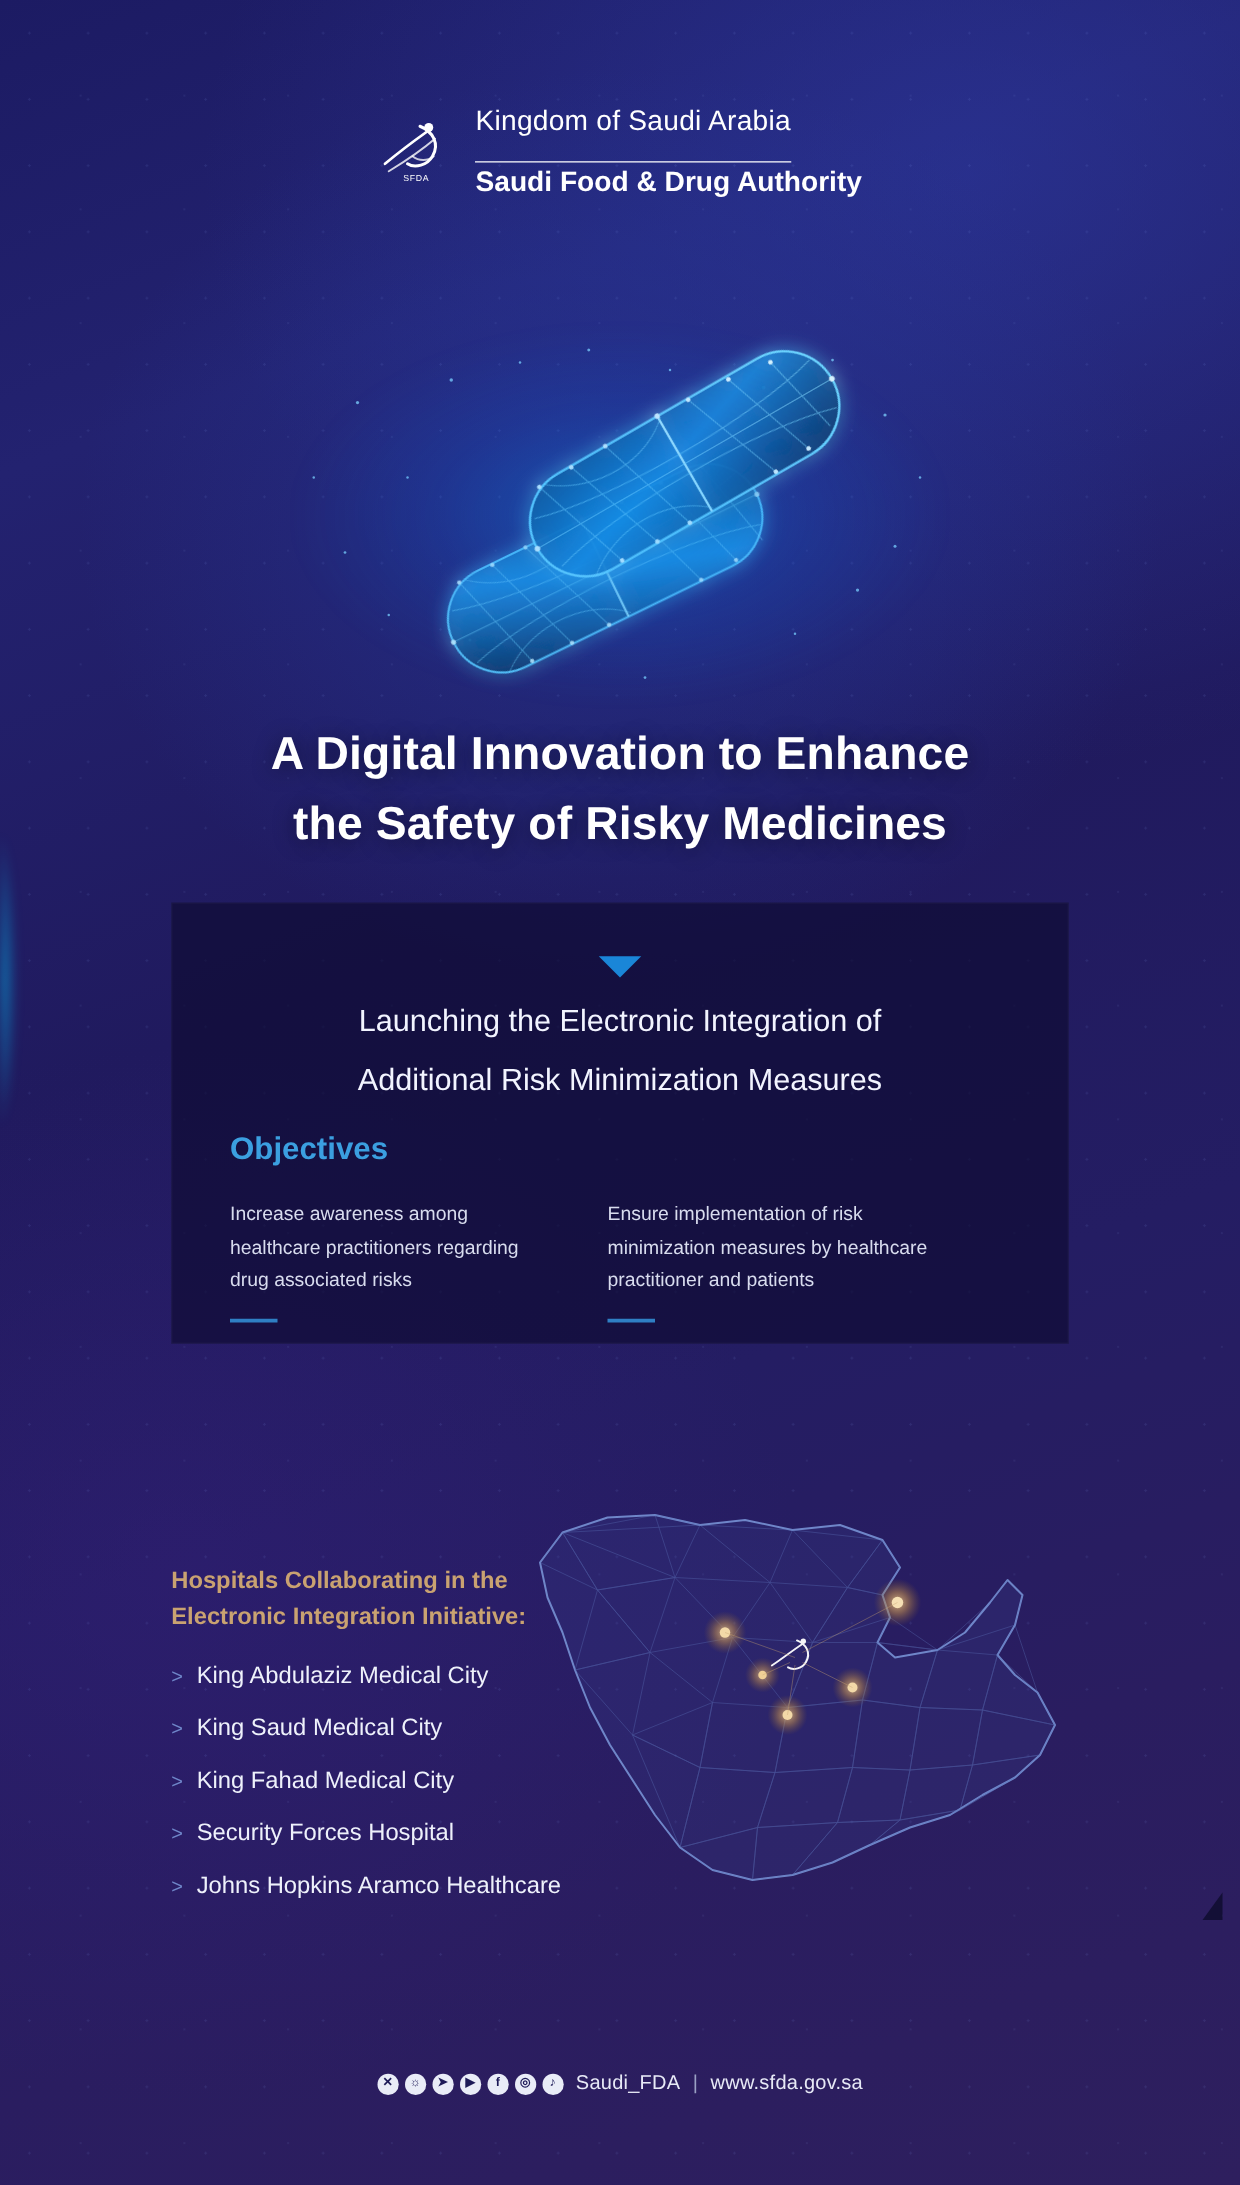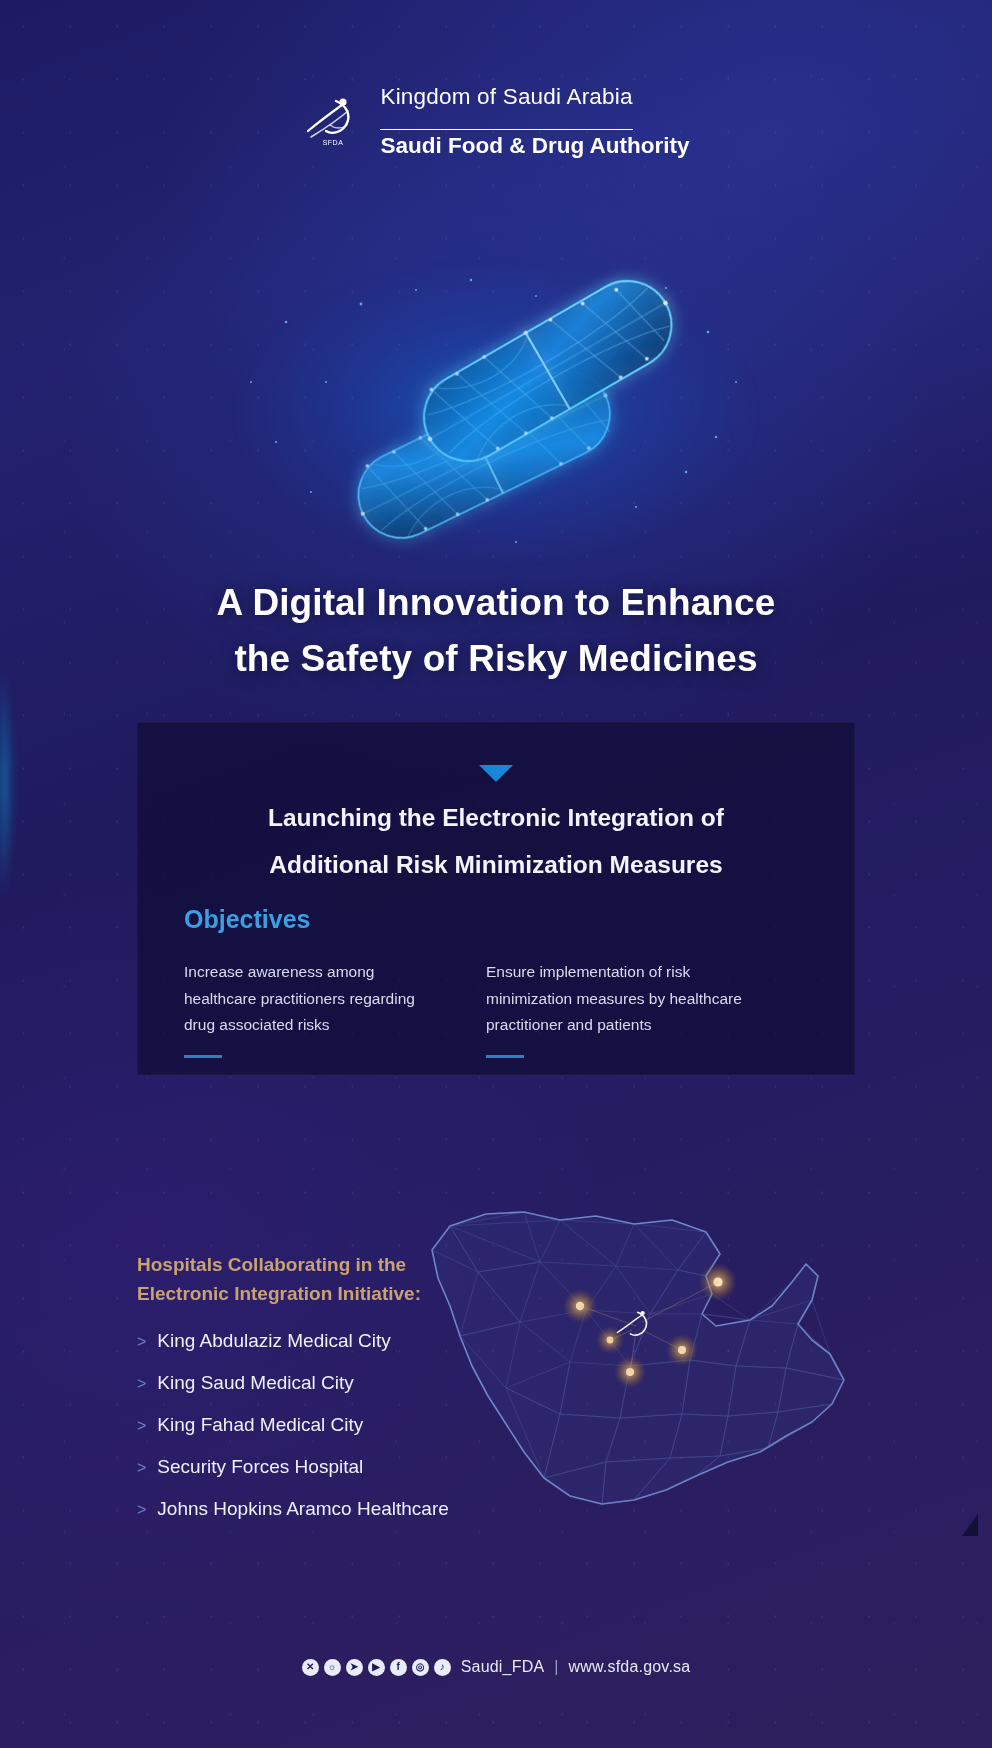--- a/index.html
+++ b/index.html
@@ -87,21 +87,21 @@
   .panel-caret {
     position: absolute; left: 50%; top: 42px; transform: translateX(-50%);
     width: 0; height: 0;
     border-left: 17px solid transparent;
     border-right: 17px solid transparent;
     border-top: 17px solid #1a86d8;
   }
   .subhead {
     position: absolute; left: 40px; right: 40px; top: 72px;
     text-align: center; color: #f2f4ff;
-    font-size: 24.5px; font-weight: 700; line-height: 1.9;
+    font-size: 24.5px; font-weight: 400; line-height: 1.9;
   }
   .objectives-title {
     position: absolute; left: 46px; top: 182px;
     color: #3b9fe0; font-size: 25px; font-weight: 700; text-align: right;
   }
   .obj-col {
     position: absolute; top: 236px;
     color: #d8dcee; font-size: 15.5px; line-height: 1.72; font-weight: 400;
   }
   .obj-col.c1 { left: 46px; width: 258px; }

